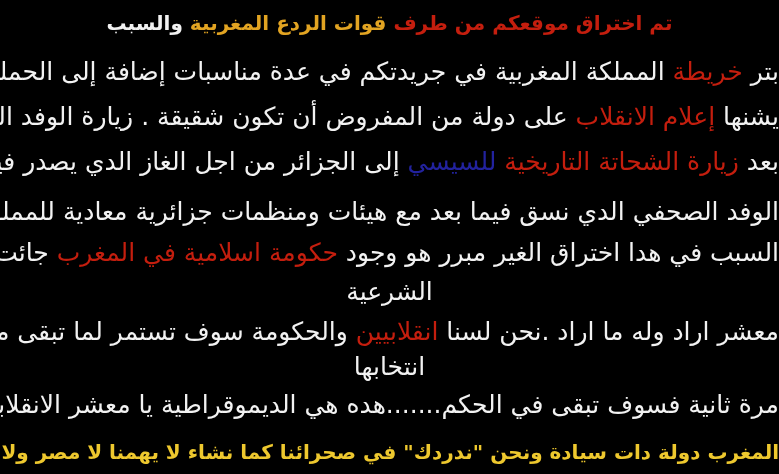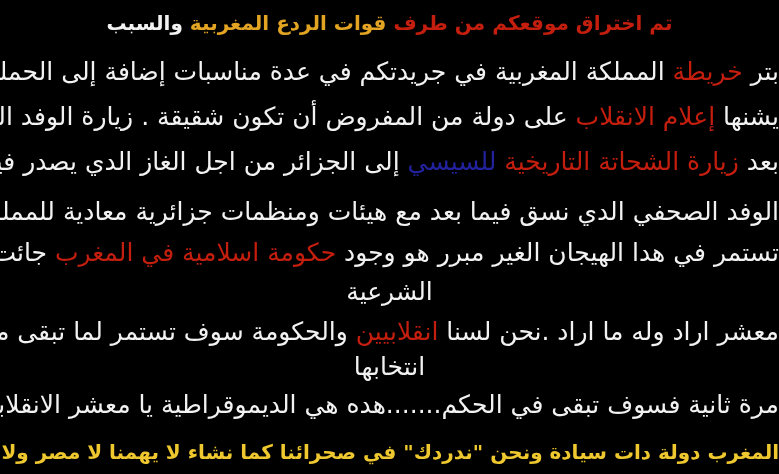--- a/index.html
+++ b/index.html
@@ -50,21 +50,21 @@
 
 <div class="line l4">
   <span class="seg-white">بعد </span><span class="seg-red">زيارة الشحاتة  التاريخية </span><span class="seg-blue">للسيسي </span><span class="seg-white">إلى الجزائر من اجل الغاز الدي يصدر فيما بعد إلى </span><span class="seg-highlight">إسرائيل</span>
 </div>
 
 <div class="line l5">
   <span class="seg-white">الوفد الصحفي الدي نسق فيما بعد مع هيئات ومنظمات جزائرية معادية للمملكة المغربية</span>
 </div>
 
 <div class="line l6">
-  <span class="seg-white">تستمر في هدا الهيجان الغير مبرر هو وجود </span><span class="seg-red">حكومة اسلامية في المغرب </span><span class="seg-white">جائت عن طريق التاريخية</span>
+  <span class="seg-white">السبب في هدا اختراق الغير مبرر هو وجود </span><span class="seg-red">حكومة اسلامية في المغرب </span><span class="seg-white">جائت عن طريق التاريخية</span>
 </div>
 
 <div class="line l7">
   <span class="seg-white">الشرعية</span>
 </div>
 
 <div class="line l8">
   <span class="seg-white">معشر اراد وله ما اراد .نحن لسنا </span><span class="seg-red">انقلابيين </span><span class="seg-white">والحكومة سوف تستمر  لما تبقى من مدتها في الحكم ولو اعيد</span>
 </div>
 

